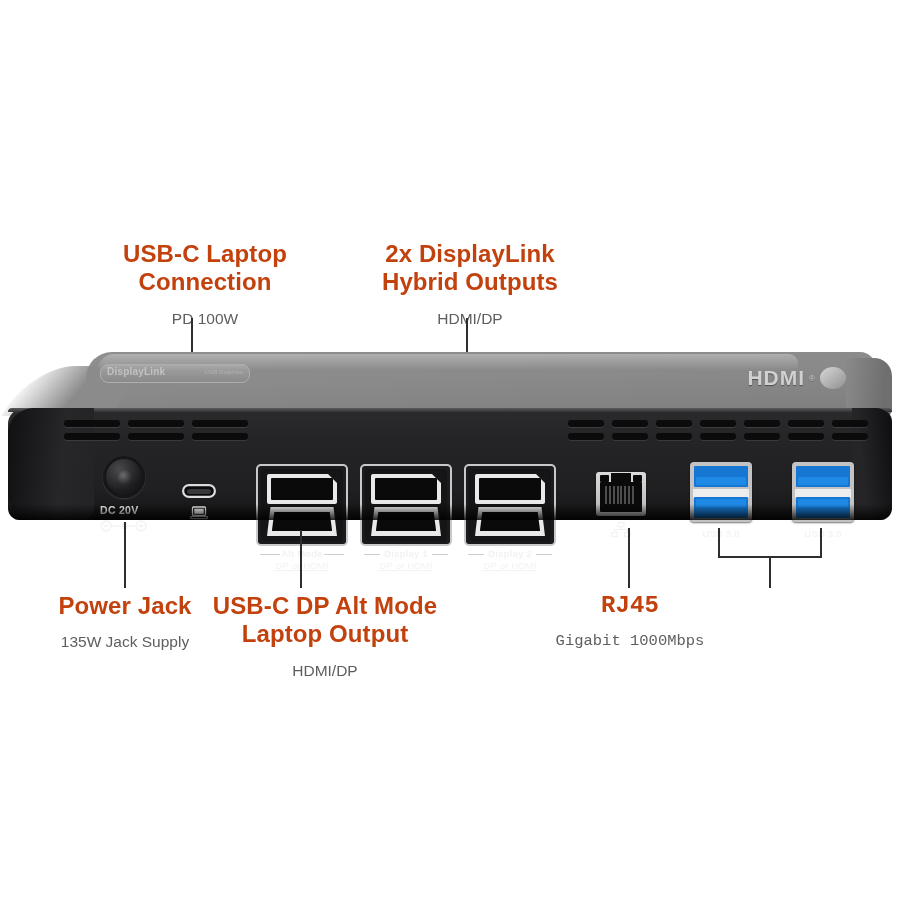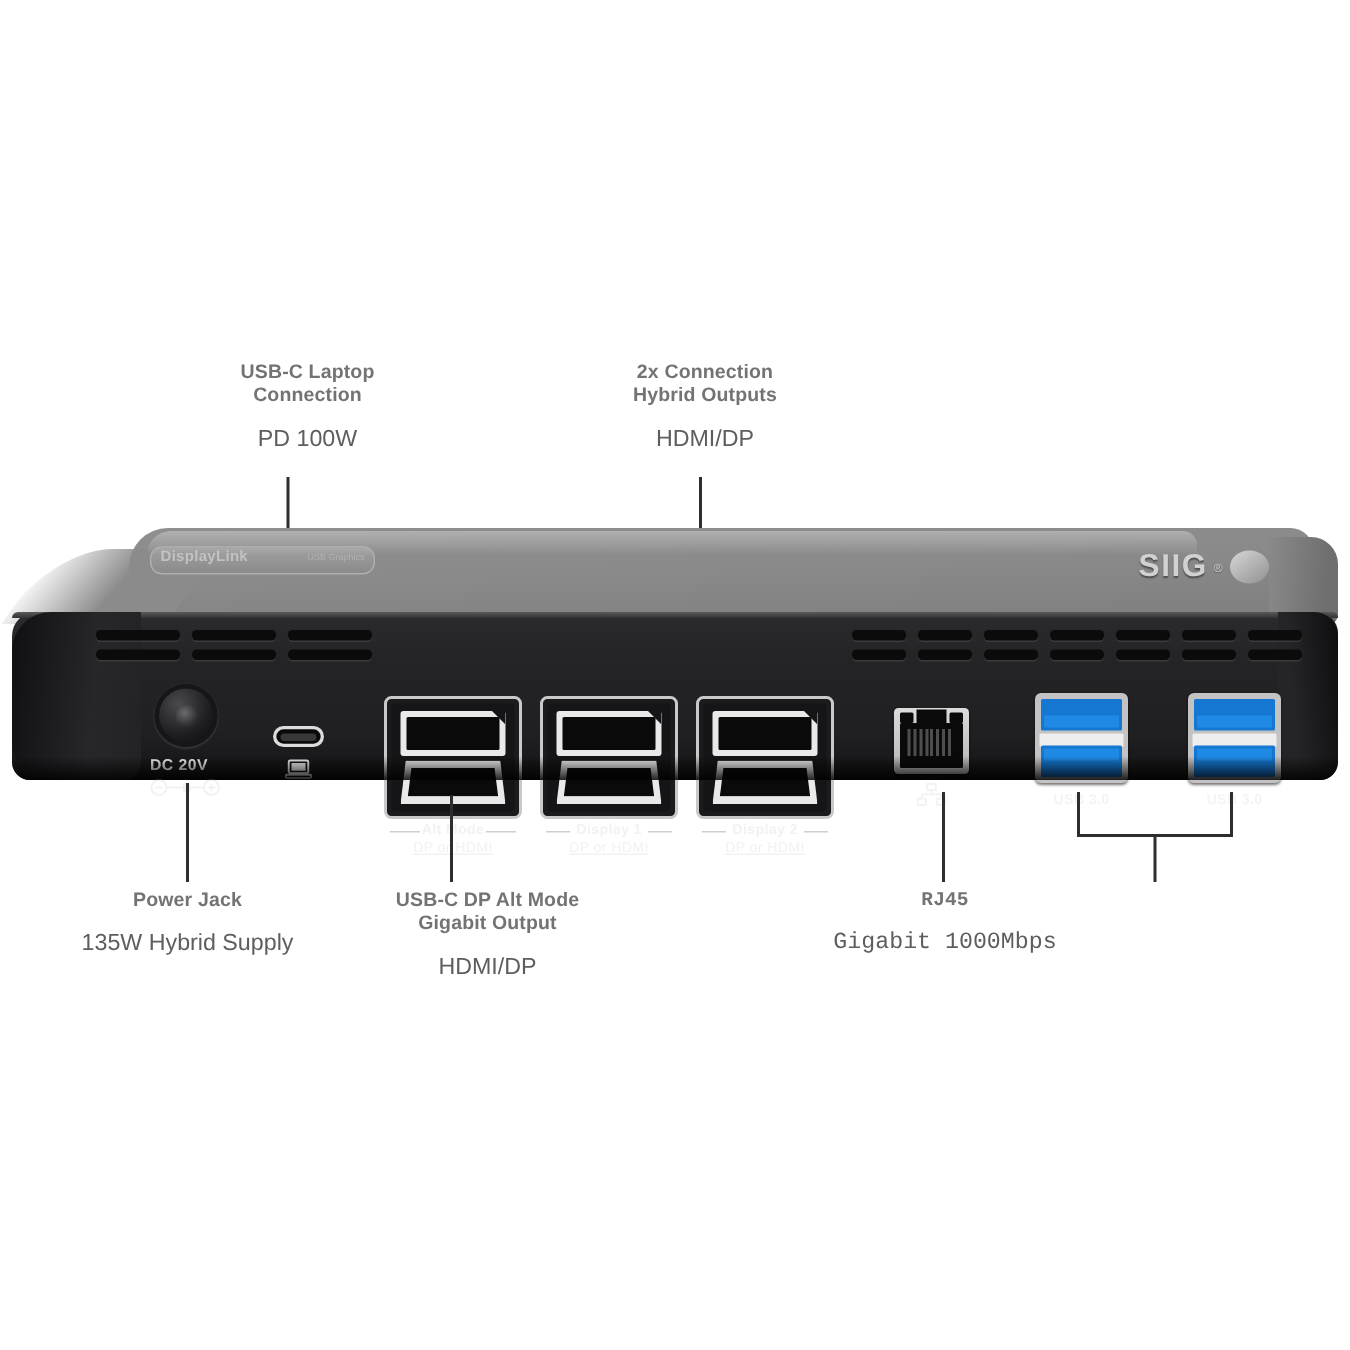--- a/index.html
+++ b/index.html
@@ -13,21 +13,21 @@
     font-family: "Liberation Sans", sans-serif;
     overflow: hidden;
     color: #4a4a4a;
   }
 
   .stage { position: absolute; inset: 0; }
 
   
   .callout { position: absolute; text-align: center; }
   .callout .title {
-    font-size: 13px; font-weight: 700; color: #737373;
+    font-size: 24px; font-weight: 700; color: #c2410c;
     line-height: 1.18; letter-spacing: .1px; white-space: nowrap;
   }
   .callout .sub {
     font-size: 15.5px; font-weight: 400; color: #5e5e5e;
     line-height: 1.25; margin-top: 12px; white-space: nowrap;
   }
 
   #co-usbc-laptop { left: 55px;  top: 240px; width: 300px; }
   #co-displaylink { left: 340px; top: 240px; width: 260px; }
   #co-powerjack   { left: 30px;  top: 592px; width: 190px; }
@@ -272,21 +272,21 @@
   <div class="callout" id="co-usbc-laptop">
     <div class="title">
       <span>USB-C Laptop</span><br>
       <span>Connection</span>
     </div>
     <div class="sub">PD 100W</div>
   </div>
 
   <div class="callout" id="co-displaylink">
     <div class="title">
-      <span>2x Connection</span><br>
+      <span>2x DisplayLink</span><br>
       <span>Hybrid Outputs</span>
     </div>
     <div class="sub">HDMI/DP</div>
   </div>
 
   <div class="leader vline" style="left:191px; top:318px; height:176px;"></div>
 
   <div class="leader vline" style="left:466px; top:318px; height:95px;"></div>
   <div class="leader hline" style="left:404px; top:412px; width:125px;"></div>
   <div class="leader vline" style="left:404px; top:412px; height:65px;"></div>
@@ -298,21 +298,21 @@
     <div class="lid-left-wedge"></div>
     <div class="lid-right-cap"></div>
     <div class="lid-sheen"></div>
 
     <div class="dl-sticker" style="left:92px; top:12px;">
       <span class="dl-text">DisplayLink</span>
       <span class="dl-sub">USB Graphics</span>
     </div>
 
     <div class="siig-logo">
-      <span>SIIG</span>
+      <span>HDMI</span>
         <span class="reg">®</span>
       <span class="mark"></span>
     </div>
 
     <div class="face">
       <div class="face-top-edge"></div>
       <div class="face-left-round"></div>
       <div class="face-right-round"></div>
 
       <div class="vent-group" style="left:56px; top:12px;">
@@ -472,27 +472,27 @@
 
   <div class="leader vline" style="left:628px; top:528px; height:60px;"></div>
 
   <div class="leader hline" style="left:718px; top:556px; width:104px;"></div>
   <div class="leader vline" style="left:718px; top:528px; height:30px;"></div>
   <div class="leader vline" style="left:820px; top:528px; height:30px;"></div>
   <div class="leader vline" style="left:769px; top:556px; height:32px;"></div>
 
   <div class="callout" id="co-powerjack">
     <div class="title">Power Jack</div>
-    <div class="sub">135W Hybrid Supply</div>
+    <div class="sub">135W Jack Supply</div>
   </div>
 
   <div class="callout" id="co-usbc-alt">
     <div class="title">
       <span>USB-C DP Alt Mode</span><br>
-      <span>Gigabit Output</span>
+      <span>Laptop Output</span>
     </div>
     <div class="sub">HDMI/DP</div>
   </div>
 
   <div class="callout" id="co-rj45">
     <div class="title">RJ45</div>
     <div class="sub">Gigabit 1000Mbps</div>
   </div>
 
 

